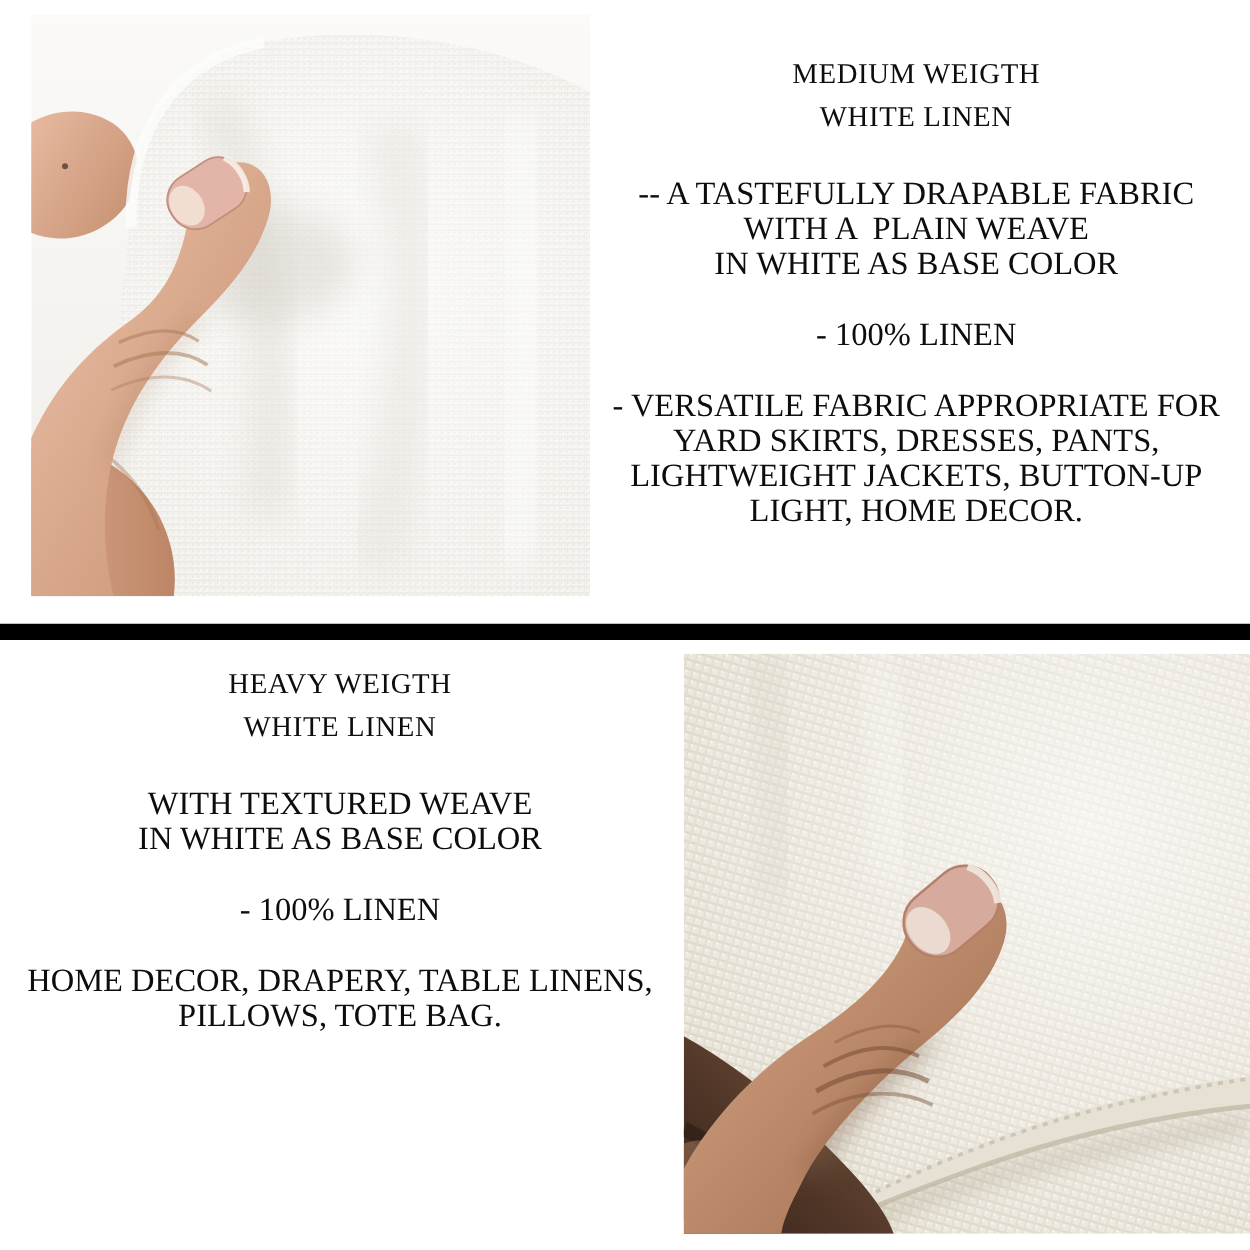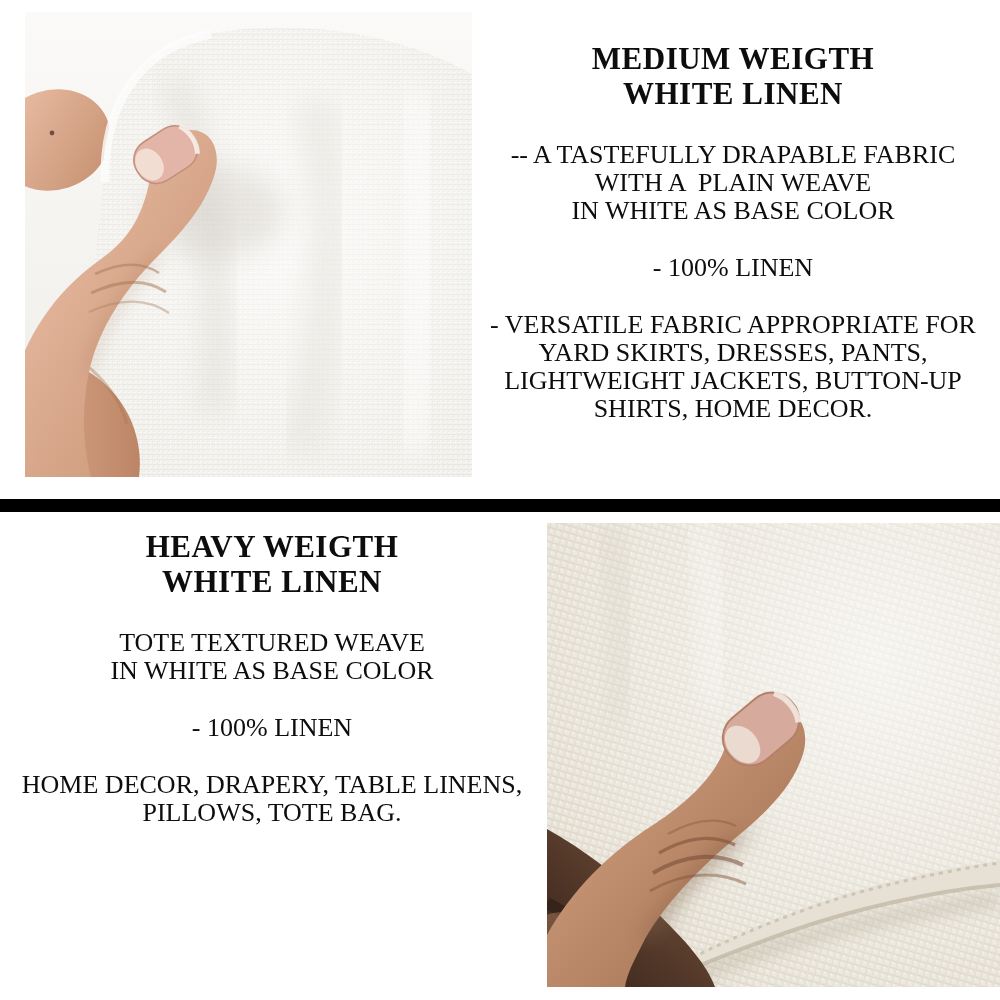--- a/index.html
+++ b/index.html
@@ -20,23 +20,23 @@
     position: absolute;
     left: 0; top: 499px;
     width: 1000px; height: 13px;
     background: #000000;
   }
   .col { position: absolute; text-align: center; }
   .col-medium { left: 480px; top: 41px;  width: 506px; }
   .col-heavy  { left: 7px;   top: 529px; width: 530px; }
   .title {
     margin: 0 0 30px 0;
-    font-size: 31px;
+    font-size: 23px;
     line-height: 35px;
-    font-weight: bold;
+    font-weight: normal;
     letter-spacing: 0.5px;
   }
   .block {
     margin: 29px 0 0 0;
     font-size: 26px;
     line-height: 28px;
   }
   .line { display: block; white-space: pre; }
 </style>
 </head>
@@ -122,33 +122,33 @@
       <span class="line">WITH A  PLAIN WEAVE</span>
       <span class="line">IN WHITE AS BASE COLOR</span>
     </p>
     <p class="block">
       <span class="line">- 100% LINEN</span>
     </p>
     <p class="block">
       <span class="line">- VERSATILE FABRIC APPROPRIATE FOR</span>
       <span class="line">YARD SKIRTS, DRESSES, PANTS,</span>
       <span class="line">LIGHTWEIGHT JACKETS, BUTTON-UP</span>
-      <span class="line">SHIRTS, HOME DECOR.</span>
+      <span class="line">LIGHT, HOME DECOR.</span>
     </p>
   </div>
 
   <div class="divider"></div>
 
   <div class="col col-heavy">
     <h2 class="title">
       <span class="line">HEAVY WEIGTH</span>
       <span class="line">WHITE LINEN</span>
     </h2>
     <p class="block">
-      <span class="line">TOTE TEXTURED WEAVE</span>
+      <span class="line">WITH TEXTURED WEAVE</span>
       <span class="line">IN WHITE AS BASE COLOR</span>
     </p>
     <p class="block">
       <span class="line">- 100% LINEN</span>
     </p>
     <p class="block">
       <span class="line">HOME DECOR, DRAPERY, TABLE LINENS,</span>
       <span class="line">PILLOWS, TOTE BAG.</span>
     </p>
   </div>

